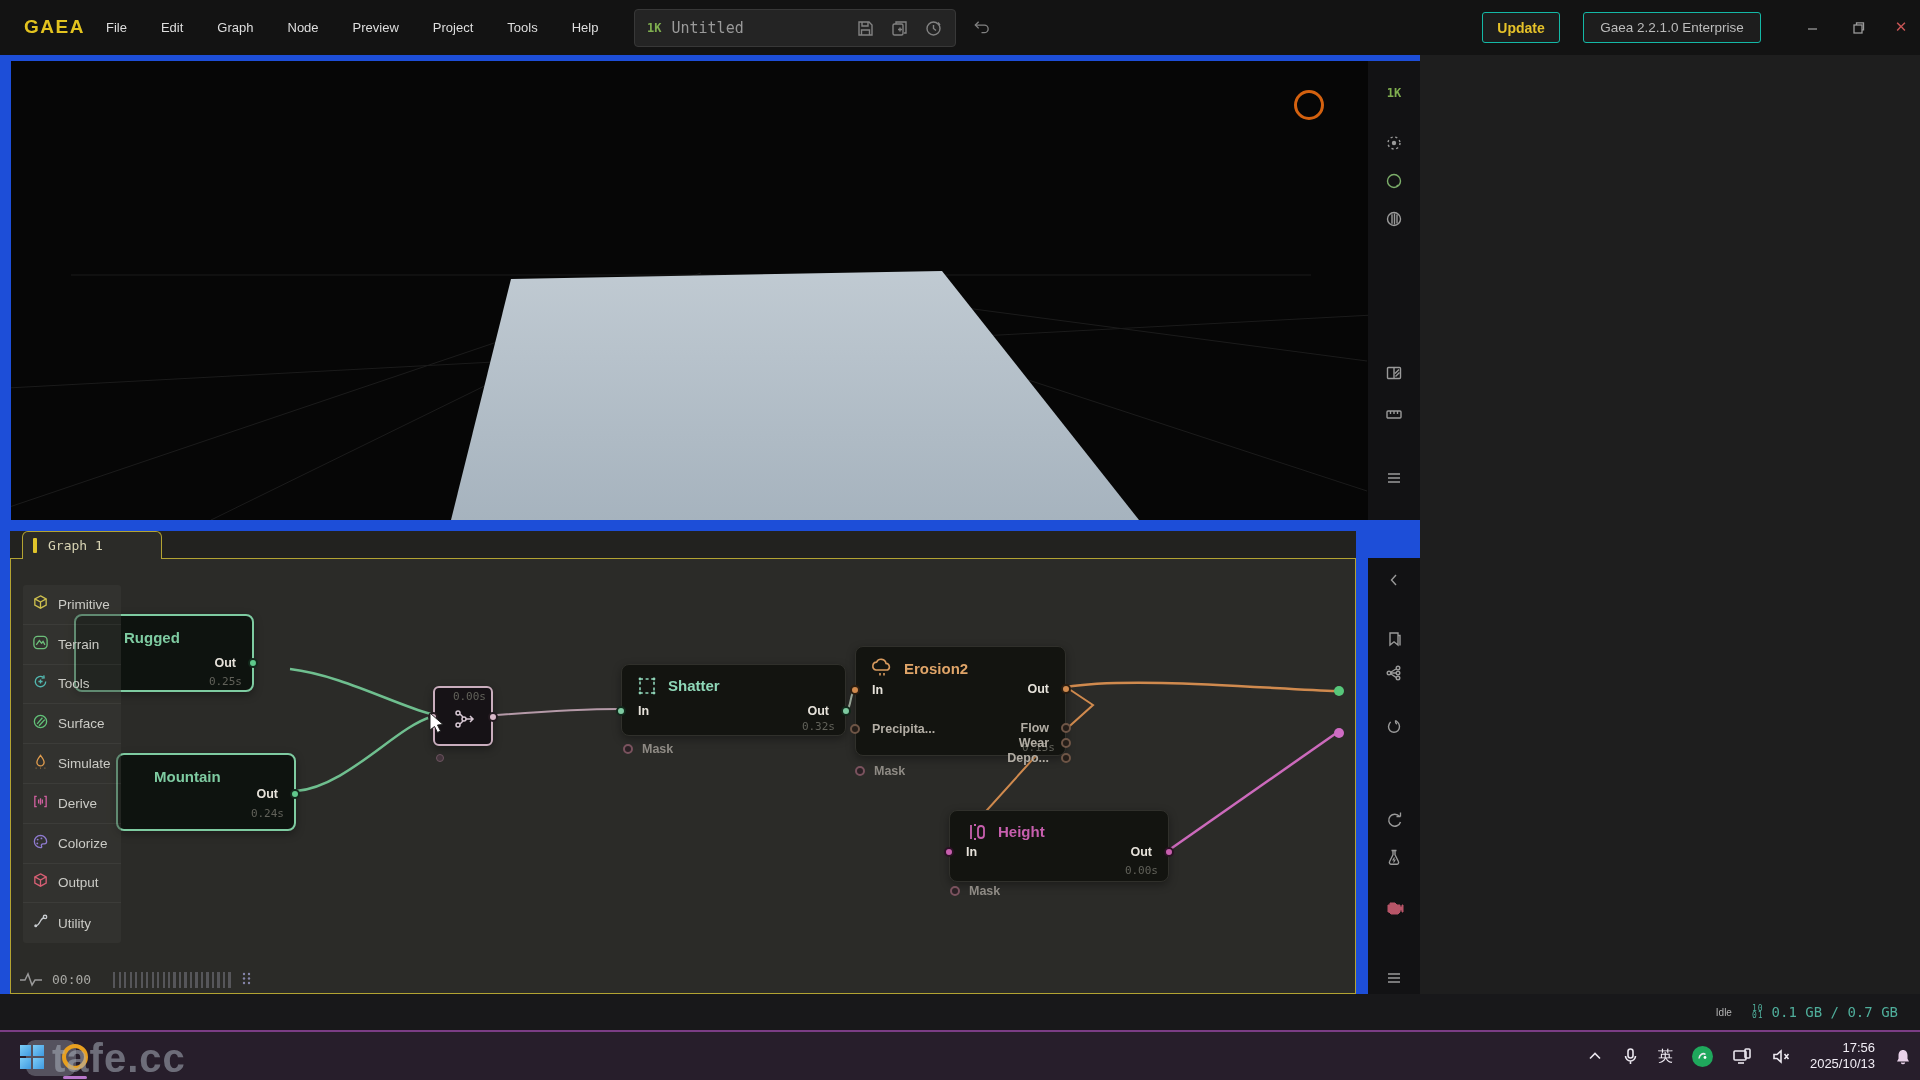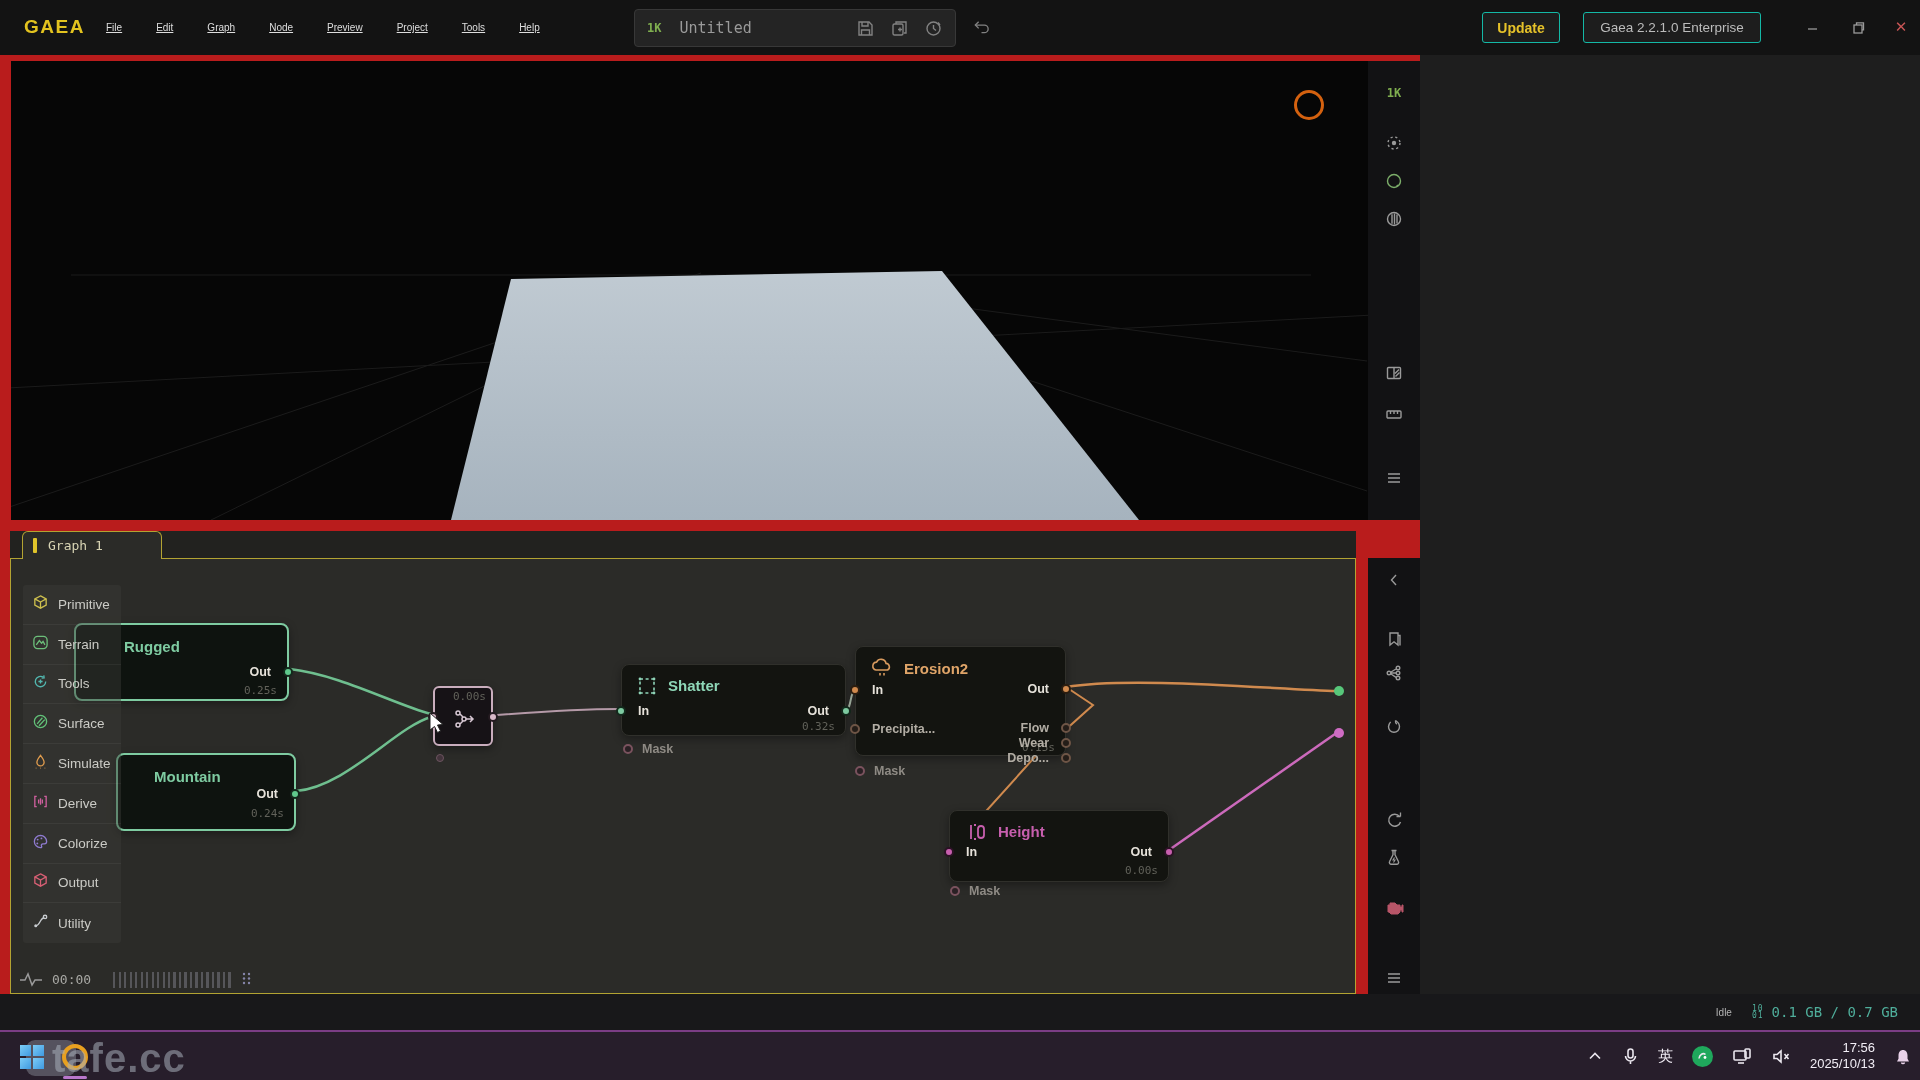--- a/index.html
+++ b/index.html
@@ -1,28 +1,28 @@
 <!DOCTYPE html>
 <html><head>
 <meta charset="utf-8">
 <style>
   * { margin:0; padding:0; box-sizing:border-box; }
   html,body { background:#000; }
   body { font-family:"Liberation Sans", sans-serif; }
   .mono { font-family:"DejaVu Sans Mono", monospace; }
-  #app { position:relative; width:1920px; height:1080px; background:#b91c1c; overflow:hidden; }
+  #app { position:relative; width:1920px; height:1080px; background:#1d4ed8; overflow:hidden; }
 
   
   .titlebar { position:absolute; left:0; top:0; width:1920px; height:55px; background:#131313; }
   .logo { position:absolute; left:24px; top:16px; color:#e3c31f; font-weight:bold; font-size:19px; letter-spacing:1.5px; }
   .menus { position:absolute; left:106px; top:0; height:55px; display:flex; align-items:center; gap:34px; }
-  .menus span { color:#dedede; font-size:10px; cursor:default;text-decoration:underline; }
+  .menus span { color:#dedede; font-size:13px; cursor:default; }
   .doc-tab { position:absolute; left:634px; top:9px; width:322px; height:38px; background:#242424; border:1px solid #383838; border-radius:4px; display:flex; align-items:center; padding:0 12px; gap:10px; }
   .doc-badge { color:#7fae4f; font-size:12px; font-weight:bold; }
-  .doc-title { color:#9a9a9a; font-size:15px; flex:1;margin-left:8px; }
+  .doc-title { color:#9a9a9a; font-size:15px; flex:1; }
   .tab-icons { display:flex; gap:15px; align-items:center; }
   .tico { width:19px; height:19px; stroke:#828282; fill:none; stroke-width:1.4; }
   .undo-btn { position:absolute; left:972px; top:17px; }
   .btn-box { position:absolute; top:12px; height:31px; background:#1d1d1d; border:1px solid #14b8a6; border-radius:3px; display:flex; align-items:center; justify-content:center; }
   .update { left:1482px; width:78px; color:#e6c229; font-size:14px; font-weight:bold; }
   .version { left:1583px; width:178px; color:#bcbcbc; font-size:13.5px; }
   .winctl { position:absolute; top:14px; width:26px; height:26px; display:flex; align-items:center; justify-content:center; color:#9a9a9a; }
   .winctl svg { stroke:#9a9a9a; fill:none; stroke-width:1.3; }
   .close-x { color:#c75555; font-size:15px; }
 
@@ -246,21 +246,21 @@
       <path d="M486,156 C525,153 575,150 608,150" stroke="#b59aa8" stroke-width="2" fill="none"></path>
       <path d="M835,150 C841,150 838,134 845,129" stroke="#a9b8a8" stroke-width="2" fill="none"></path>
       <path d="M1055,128 C1120,117 1260,130 1326,132" stroke="#d08a4e" stroke-width="2.5" fill="none"></path>
       <path d="M1055,128 L1082,146 L1022,200 L940,291" stroke="#d08a4e" stroke-width="2" fill="none"></path>
       <path d="M1158,291 L1324,175" stroke="#cc6abc" stroke-width="2.5" fill="none"></path>
       <circle cx="1328" cy="132" r="5" fill="#57c77a"></circle>
       <circle cx="1328" cy="174" r="5" fill="#cf6cc4"></circle>
       <circle cx="429" cy="199" r="3.5" fill="#43343c" stroke="#6d5560"></circle>
     </svg>
 
-    <div class="node gen" style="left:63px;top:64px;width:215px;height:78px">
+    <div class="node gen" style="left:63px;top:55px;width:180px;height:78px">
       <div class="ntitle c-green" style="left:48px;top:13px">Rugged</div>
       <div class="prow" style="right:16px;top:40px">
         <span>Out</span>
           <i class="pdot d-green" style="position:absolute;right:-22px"></i>
       </div>
       <div class="ntime" style="right:10px;top:59px">0.25s</div>
     </div>
 
     <div class="node gen" style="left:105px;top:194px;width:180px;height:78px">
       <div class="ntitle c-green" style="left:36px;top:13px">Mountain</div>

